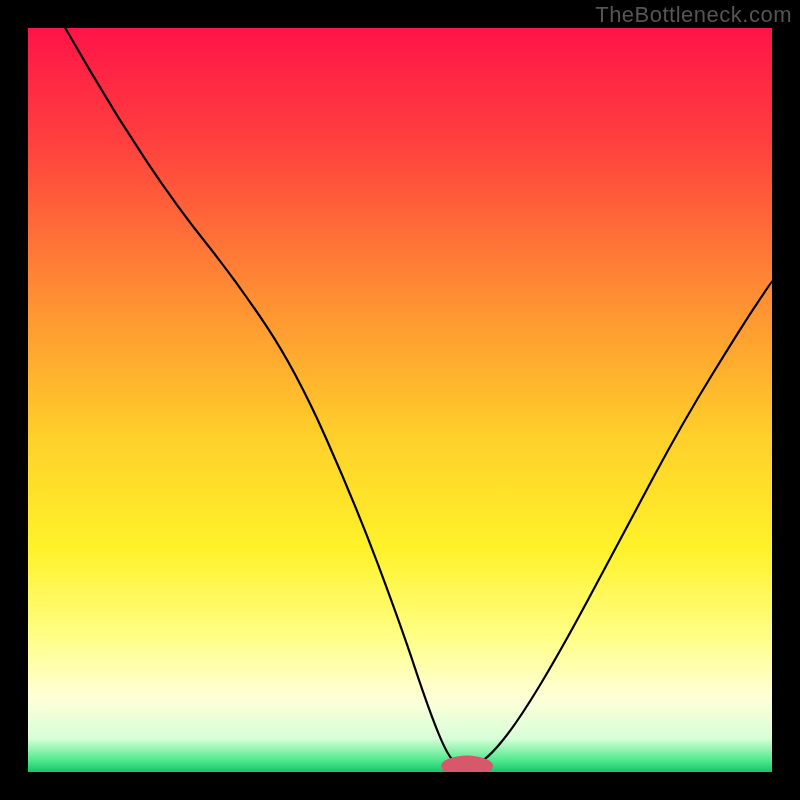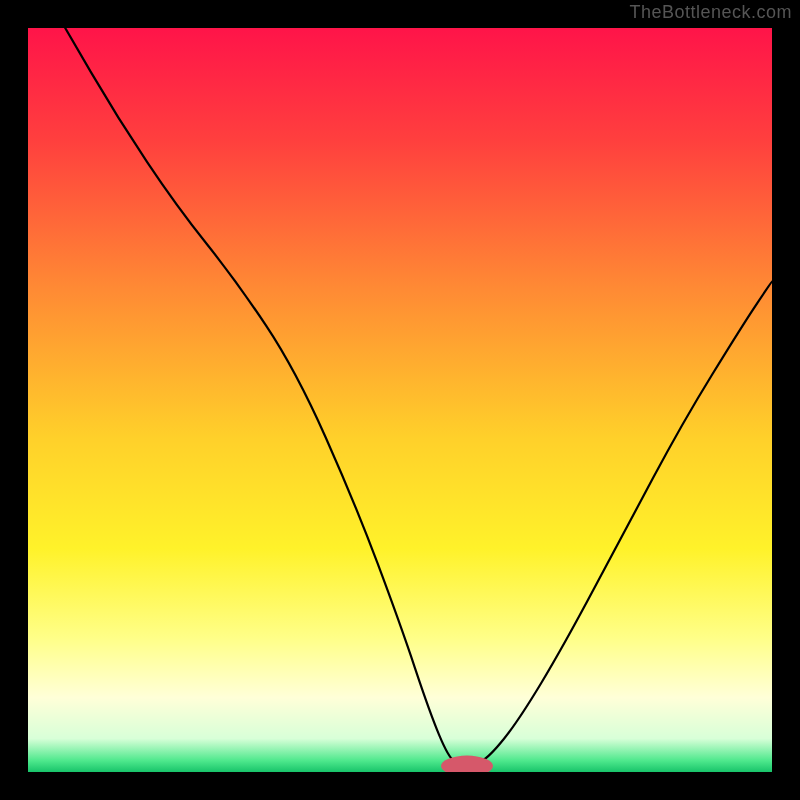--- a/index.html
+++ b/index.html
@@ -15,21 +15,21 @@
     position: relative;
     width: 800px;
     height: 800px;
     background: #000;
   }
   .watermark {
     position: absolute;
     top: 2px;
     right: 8px;
     color: #555;
-    font-size: 18px;
+    font-size: 22px;
     font-weight: 500;
     letter-spacing: 0.5px;
     z-index: 10;
   }
   .plot-area {
     position: absolute;
     left: 28px;
     top: 28px;
     width: 744px;
     height: 744px;

